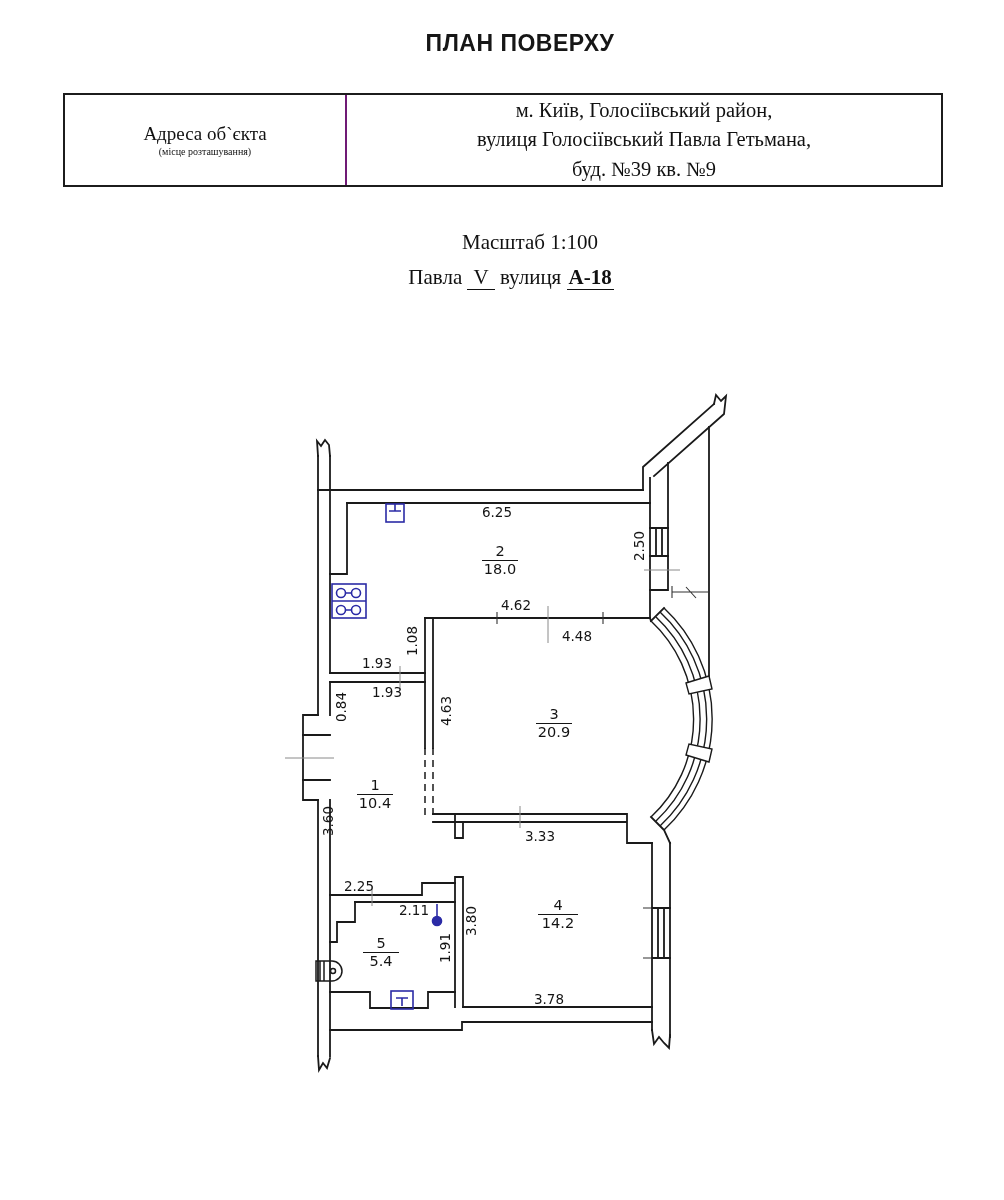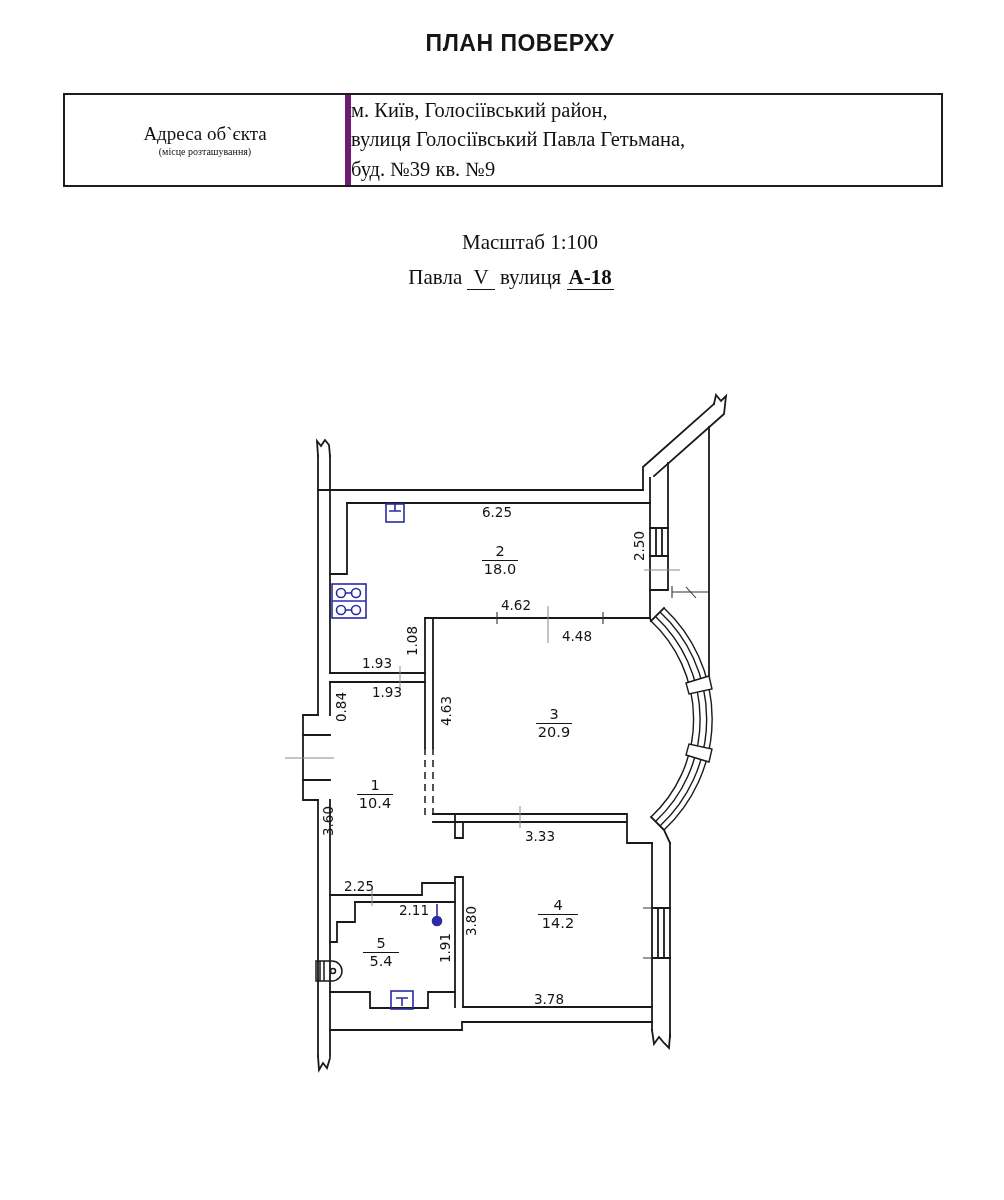--- a/index.html
+++ b/index.html
@@ -1,25 +1,25 @@
 <!DOCTYPE html>
 <html><head>
 <meta charset="utf-8">
 <style>
   html,body{margin:0;padding:0;background:#ffffff;}
   body{width:1004px;height:1200px;position:relative;font-family:"Liberation Serif",serif;color:#111;}
   .abs{position:absolute;}
   .title{left:0;right:0;top:30px;text-align:center;font-family:"Liberation Sans",sans-serif;
          font-weight:bold;font-size:23px;letter-spacing:.5px;color:#161616;padding-left:36px;}
   .addr-table{left:63px;top:93px;width:876px;height:90px;border:2px solid #1c1c1c;display:flex;}
-  .addr-left{width:280px;border-right:6px solid #701a75;display:flex;flex-direction:column;
+  .addr-left{width:280px;border-right:2px solid #701a75;display:flex;flex-direction:column;
              align-items:center;justify-content:center;line-height:1.25;}
   .addr-left .l1{font-size:19px;}
   .addr-left .l2{font-size:10px;}
-  .addr-right{flex:1;display:flex;flex-direction:column;justify-content:center;
+  .addr-right{flex:1;display:flex;flex-direction:column;align-items:center;justify-content:center;
               font-size:20.5px;line-height:1.42;}
   .scale-line{left:0;right:0;top:230px;text-align:center;font-size:21px;transform:translateX(28px);}
   .floor-line{left:0;right:0;top:265px;text-align:center;font-size:21px;transform:translateX(9px);}
   .ul{border-bottom:1.4px solid #111;padding:0 6px;}
   .ul2{border-bottom:1.4px solid #111;padding:0 2px;font-weight:bold;}
   svg{position:absolute;left:0;top:0;}
   svg text{font-family:"DejaVu Sans",sans-serif;fill:#141414;}
   .dim{font-size:13.5px;}
   .room{font-size:14.5px;}
 </style>

